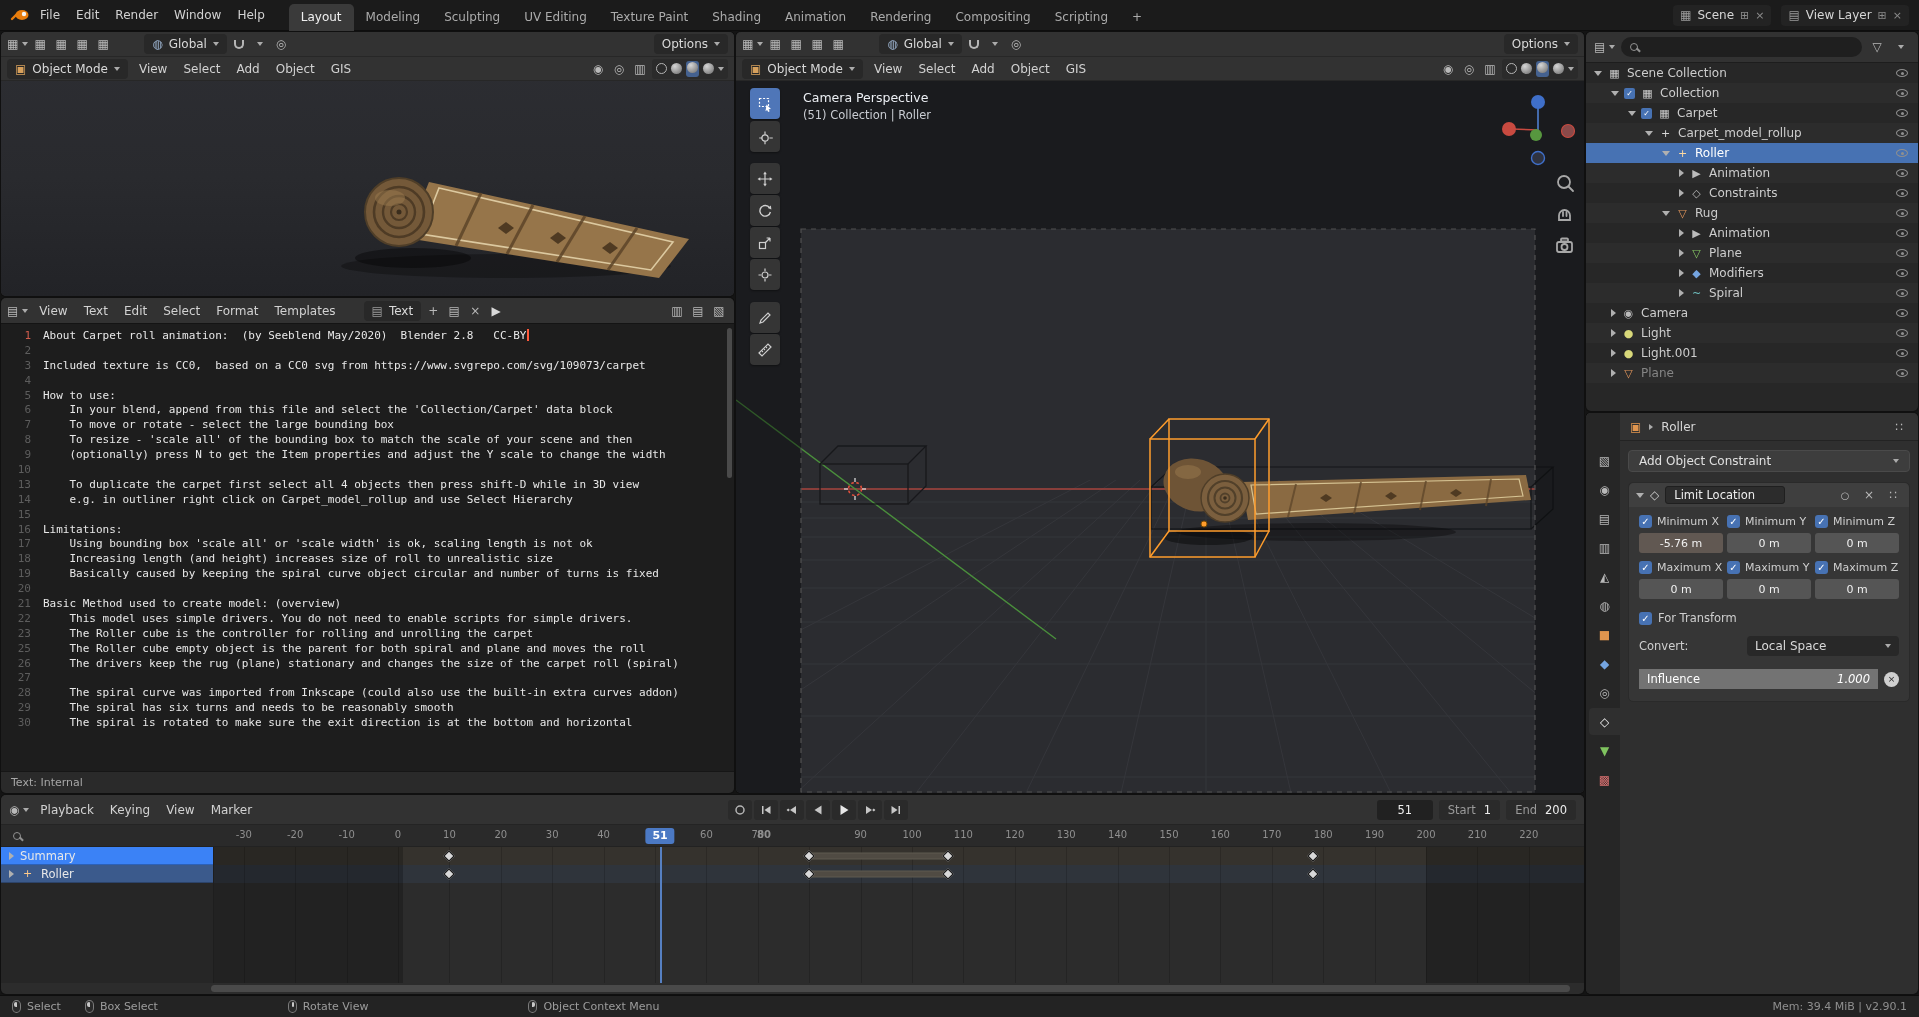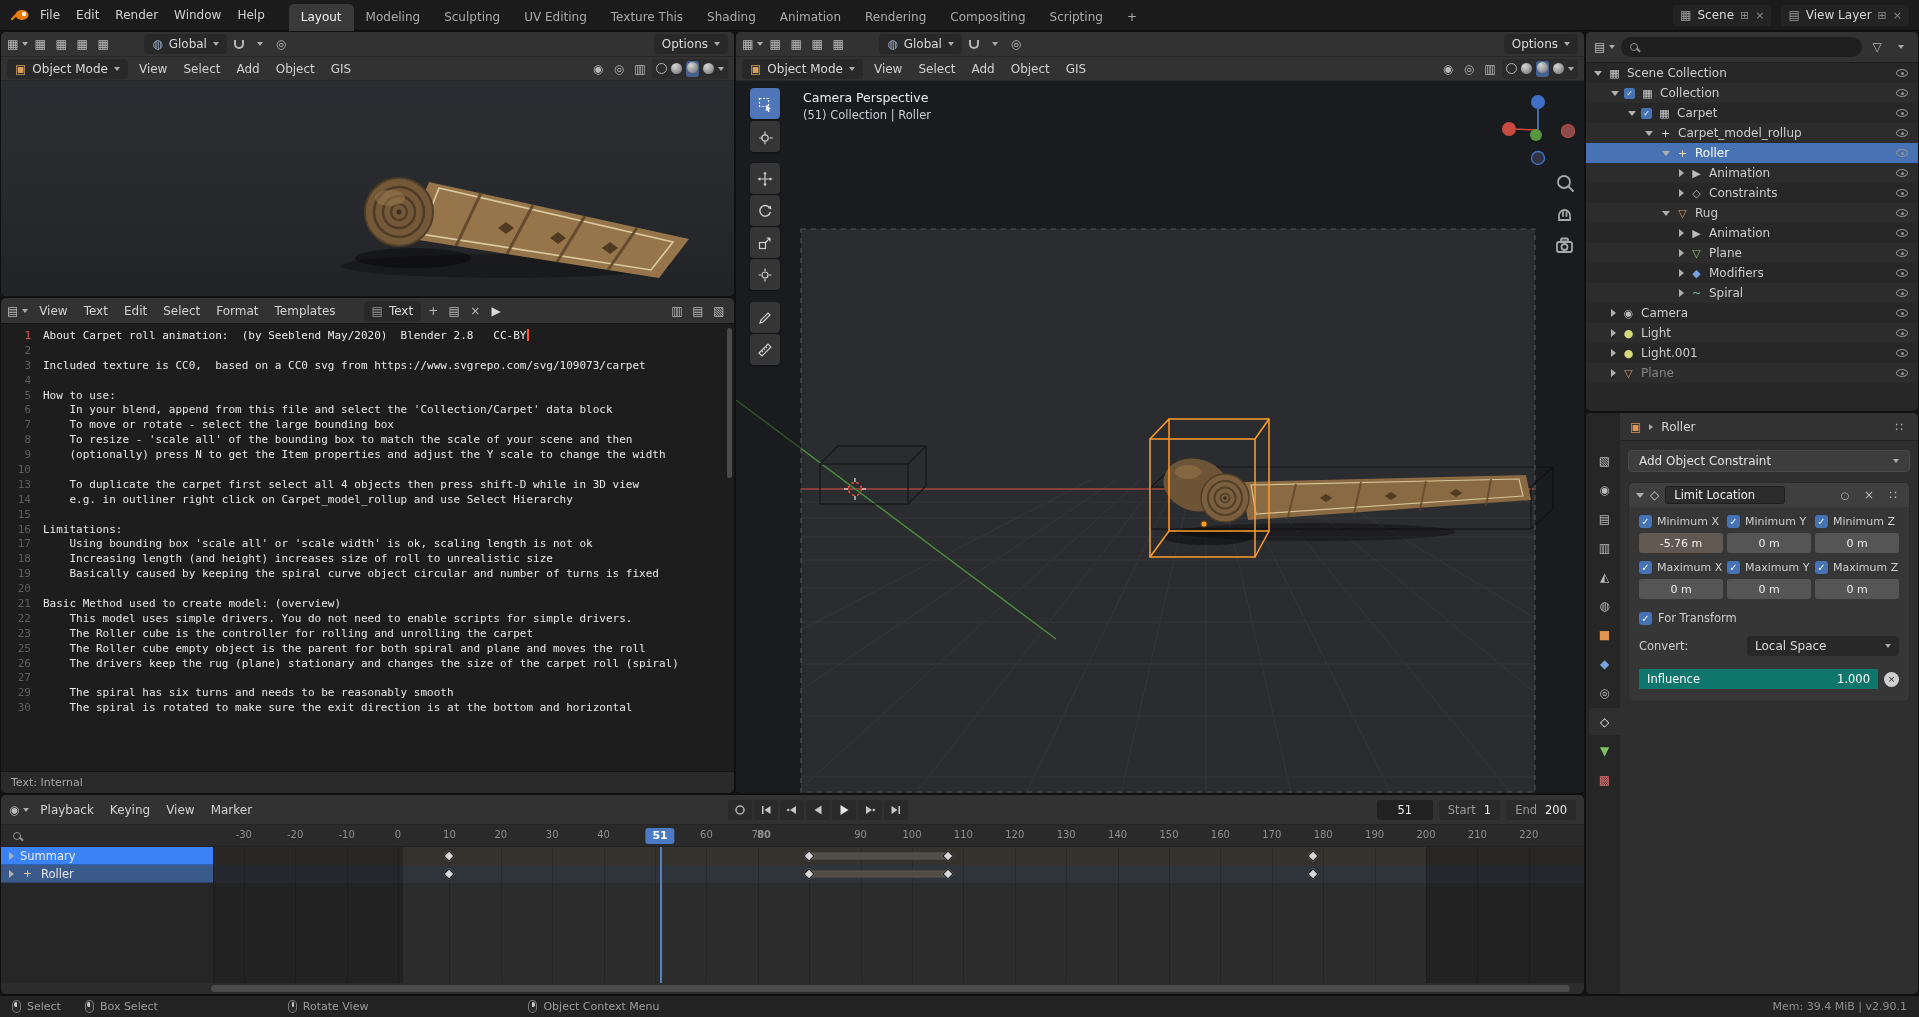--- a/index.html
+++ b/index.html
@@ -88,22 +88,22 @@
   .con-name { background:#2c2c2c; border:1px solid #1f1f1f; border-radius:3px; height:18px; display:flex; align-items:center; padding:0 8px; font-size:11.5px; color:#eee; min-width:120px; }
   .axis-grid { display:flex; gap:4px; margin:8px 10px 0; }
   .axis-cell { flex:1; display:flex; align-items:center; gap:5px; font-size:11px; color:#cfcfcf; }
   .val-grid { display:flex; gap:4px; margin:5px 10px 0; }
   .numfield { flex:1; height:20px; background:#555555; border-radius:3px; color:#f0f0f0; font-size:11px; display:flex; align-items:center; justify-content:center; }
   .numfield.anim { background:#615852; }
   .row-check { display:flex; align-items:center; gap:6px; margin:12px 10px 0; font-size:11.5px; color:#cfcfcf; }
   .row-convert { display:flex; align-items:center; margin:11px 10px 0; font-size:11.5px; color:#cfcfcf; }
   .row-convert .dd { margin-left:auto; width:152px; justify-content:space-between; height:20px; }
   .row-infl { display:flex; align-items:center; gap:6px; margin:13px 10px 0; }
-  .slider { flex:1; height:20px; background:#0f766e; border-radius:0; display:flex; align-items:center; padding:0 8px; color:#fff; font-size:11.5px; }
-  .slider .val { margin-left:auto; }
+  .slider { flex:1; height:20px; background:#737373; border-radius:0; display:flex; align-items:center; padding:0 8px; color:#fff; font-size:11.5px; }
+  .slider .val { margin-left:auto;font-style:italic; }
   .decorator { width:15px; height:15px; border-radius:50%; background:#d0d0d0; color:#2b2b2b; font-size:9px; display:flex; align-items:center; justify-content:center; flex:none; }
 
   
   .tline { background:#2c2c2c; }
   .tl-head { height:30px; background:#323232; display:flex; align-items:center; gap:3px; padding:0 8px; border-bottom:1px solid #242424; position:relative; z-index:3; }
   .tl-transport { display:flex; align-items:center; gap:2px; margin-left:auto; margin-right:auto; }
   .tp-btn { width:24px; height:20px; display:flex; align-items:center; justify-content:center; border-radius:3px; background:#2a2a2a; }
   .tl-fields { display:flex; align-items:center; gap:6px; }
   .tl-frame { width:56px; height:20px; background:#212121; border-radius:3px; color:#efefef; font-size:11.5px; display:flex; align-items:center; justify-content:center; }
   .tl-se { height:20px; background:#2a2a2a; border-radius:3px; display:flex; align-items:center; gap:8px; padding:0 9px; font-size:11.5px; }
@@ -153,21 +153,21 @@
         <span class="menu-item">Edit</span>
         <span class="menu-item">Render</span>
         <span class="menu-item">Window</span>
         <span class="menu-item">Help</span>
       </span>
     <span class="tb-tabs" id="tb-tabs">
         <span class="tb-tab active">Layout</span>
         <span class="tb-tab">Modeling</span>
         <span class="tb-tab">Sculpting</span>
         <span class="tb-tab">UV Editing</span>
-        <span class="tb-tab">Texture This</span>
+        <span class="tb-tab">Texture Paint</span>
         <span class="tb-tab">Shading</span>
         <span class="tb-tab">Animation</span>
         <span class="tb-tab">Rendering</span>
         <span class="tb-tab">Compositing</span>
         <span class="tb-tab">Scripting</span>
         <span class="tb-tab">+</span>
       </span>
     <span class="tb-right">
       <span class="tb-sel">
         <span class="glyph" style="color:#9a9a9a">▦</span>
@@ -311,20 +311,21 @@
         <div class="t-line"><span class="t-num">17</span><span class="t-text">    Using bounding box 'scale all' or 'scale width' is ok, scaling length is not ok</span></div>
         <div class="t-line"><span class="t-num">18</span><span class="t-text">    Increasing length (and height) increases size of roll to unrealistic size</span></div>
         <div class="t-line"><span class="t-num">19</span><span class="t-text">    Basically caused by keeping the spiral curve object circular and number of turns is fixed</span></div>
         <div class="t-line"><span class="t-num">20</span><span class="t-text"></span></div>
         <div class="t-line"><span class="t-num">21</span><span class="t-text">Basic Method used to create model: (overview)</span></div>
         <div class="t-line"><span class="t-num">22</span><span class="t-text">    This model uses simple drivers. You do not need to enable scripts for simple drivers.</span></div>
         <div class="t-line"><span class="t-num">23</span><span class="t-text">    The Roller cube is the controller for rolling and unrolling the carpet</span></div>
         <div class="t-line"><span class="t-num">25</span><span class="t-text">    The Roller cube empty object is the parent for both spiral and plane and moves the roll</span></div>
         <div class="t-line"><span class="t-num">26</span><span class="t-text">    The drivers keep the rug (plane) stationary and changes the size of the carpet roll (spiral)</span></div>
         <div class="t-line"><span class="t-num">27</span><span class="t-text"></span></div>
+        <div class="t-line"><span class="t-num">28</span><span class="t-text">    The spiral curve was imported from Inkscape (could also use the built-in extra curves addon)</span></div>
         <div class="t-line"><span class="t-num">29</span><span class="t-text">    The spiral has six turns and needs to be reasonably smooth</span></div>
         <div class="t-line"><span class="t-num">30</span><span class="t-text">    The spiral is rotated to make sure the exit direction is at the bottom and horizontal</span></div>
       </div>
     <div class="te-scroll"></div>
     <div class="te-foot">
       <span>Text: Internal</span>
     </div>
   </div>
 
   <div class="area" style="left:736px;top:32px;width:848px;height:761px">

